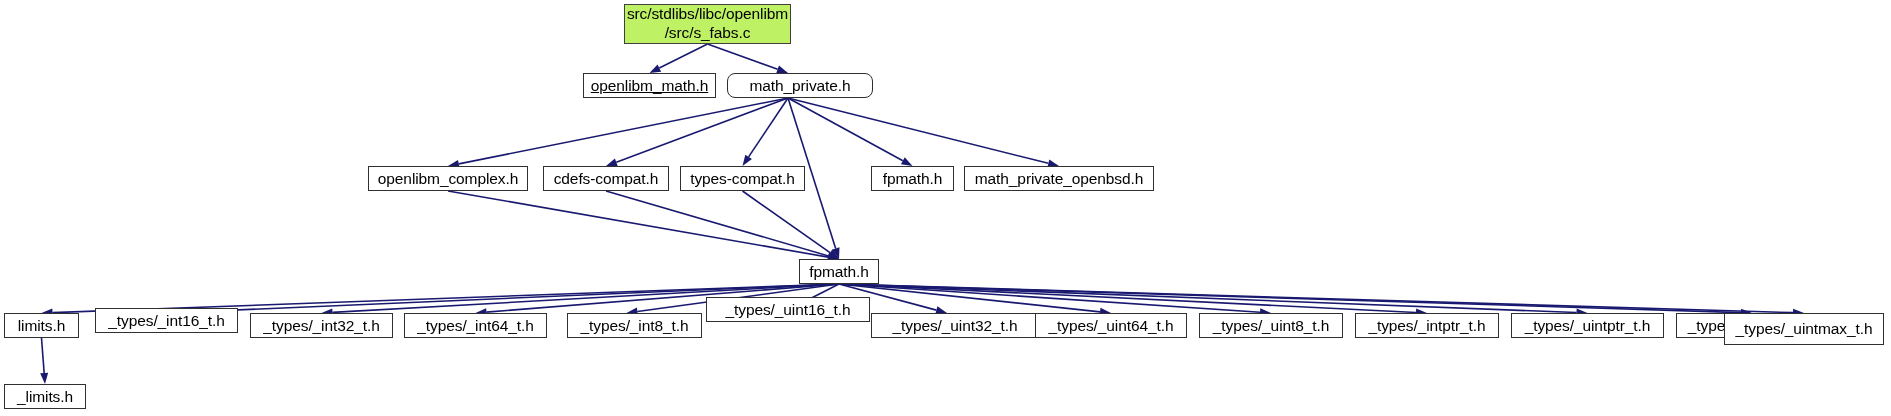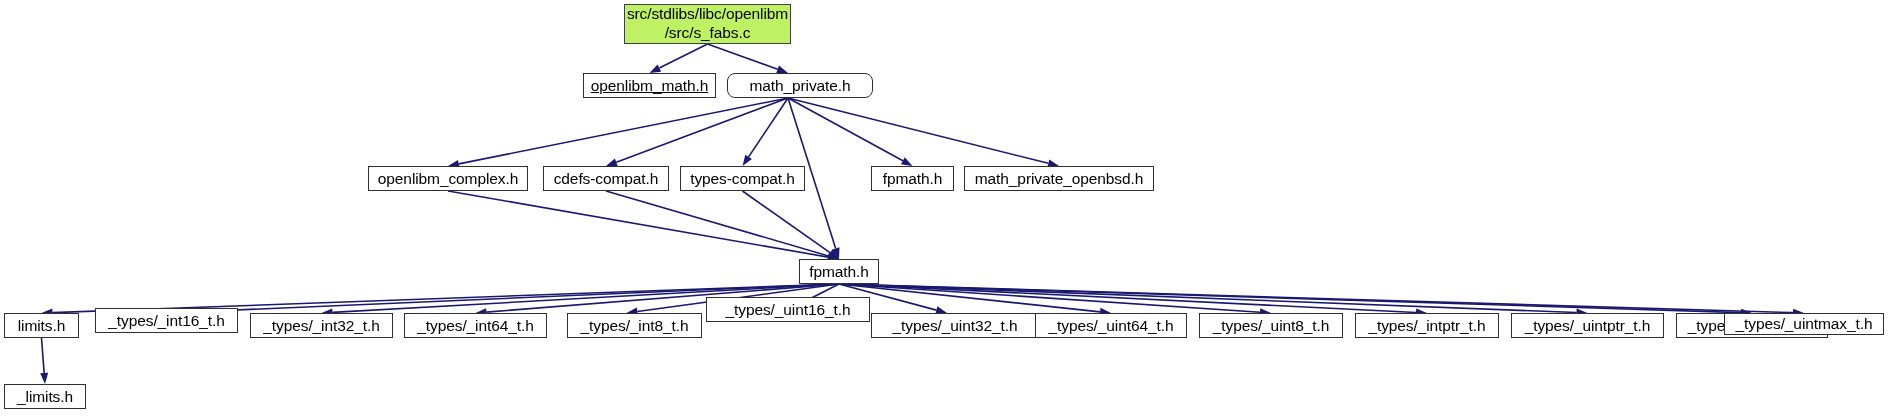--- a/index.html
+++ b/index.html
@@ -131,16 +131,16 @@
       <div class="node" style="left: 250px; top: 313px; width: 143px; height: 25px;"><span class="node-label">_types/_int32_t.h</span></div>
       <div class="node" style="left: 404px; top: 313px; width: 143px; height: 25px;"><span class="node-label">_types/_int64_t.h</span></div>
       <div class="node" style="left: 559px; top: 313px; width: 135px; height: 25px; margin-left: 8px;"><span class="node-label">_types/_int8_t.h</span></div>
       <div class="node" style="left: 706px; top: 297px; width: 164px; height: 25px;"><span class="node-label">_types/_uint16_t.h</span></div>
       <div class="node" style="left: 871px; top: 313px; width: 168px; height: 25px;"><span class="node-label">_types/_uint32_t.h</span></div>
       <div class="node" style="left: 1035px; top: 313px; width: 152px; height: 25px;"><span class="node-label">_types/_uint64_t.h</span></div>
       <div class="node" style="left: 1199px; top: 313px; width: 144px; height: 25px;"><span class="node-label">_types/_uint8_t.h</span></div>
       <div class="node" style="left: 1355px; top: 313px; width: 144px; height: 25px;"><span class="node-label">_types/_intptr_t.h</span></div>
       <div class="node" style="left: 1511px; top: 313px; width: 153px; height: 25px;"><span class="node-label">_types/_uintptr_t.h</span></div>
       <div class="node" style="left: 1676px; top: 313px; width: 152px; height: 25px;"><span class="node-label">_types/_intmax_t.h</span></div>
-      <div class="node" style="left: 1724px; top: 313px; width: 160px; height: 22px;"><span class="node-label">_types/_uintmax_t.h</span></div>
+      <div class="node" style="left: 1724px; top: 313px; width: 160px; height: 32px;"><span class="node-label">_types/_uintmax_t.h</span></div>
       <div class="node" style="left: 4px; top: 384px; width: 82px; height: 25px;"><span class="node-label">_limits.h</span></div>
     </div>
 </div>
 
 </body></html>

